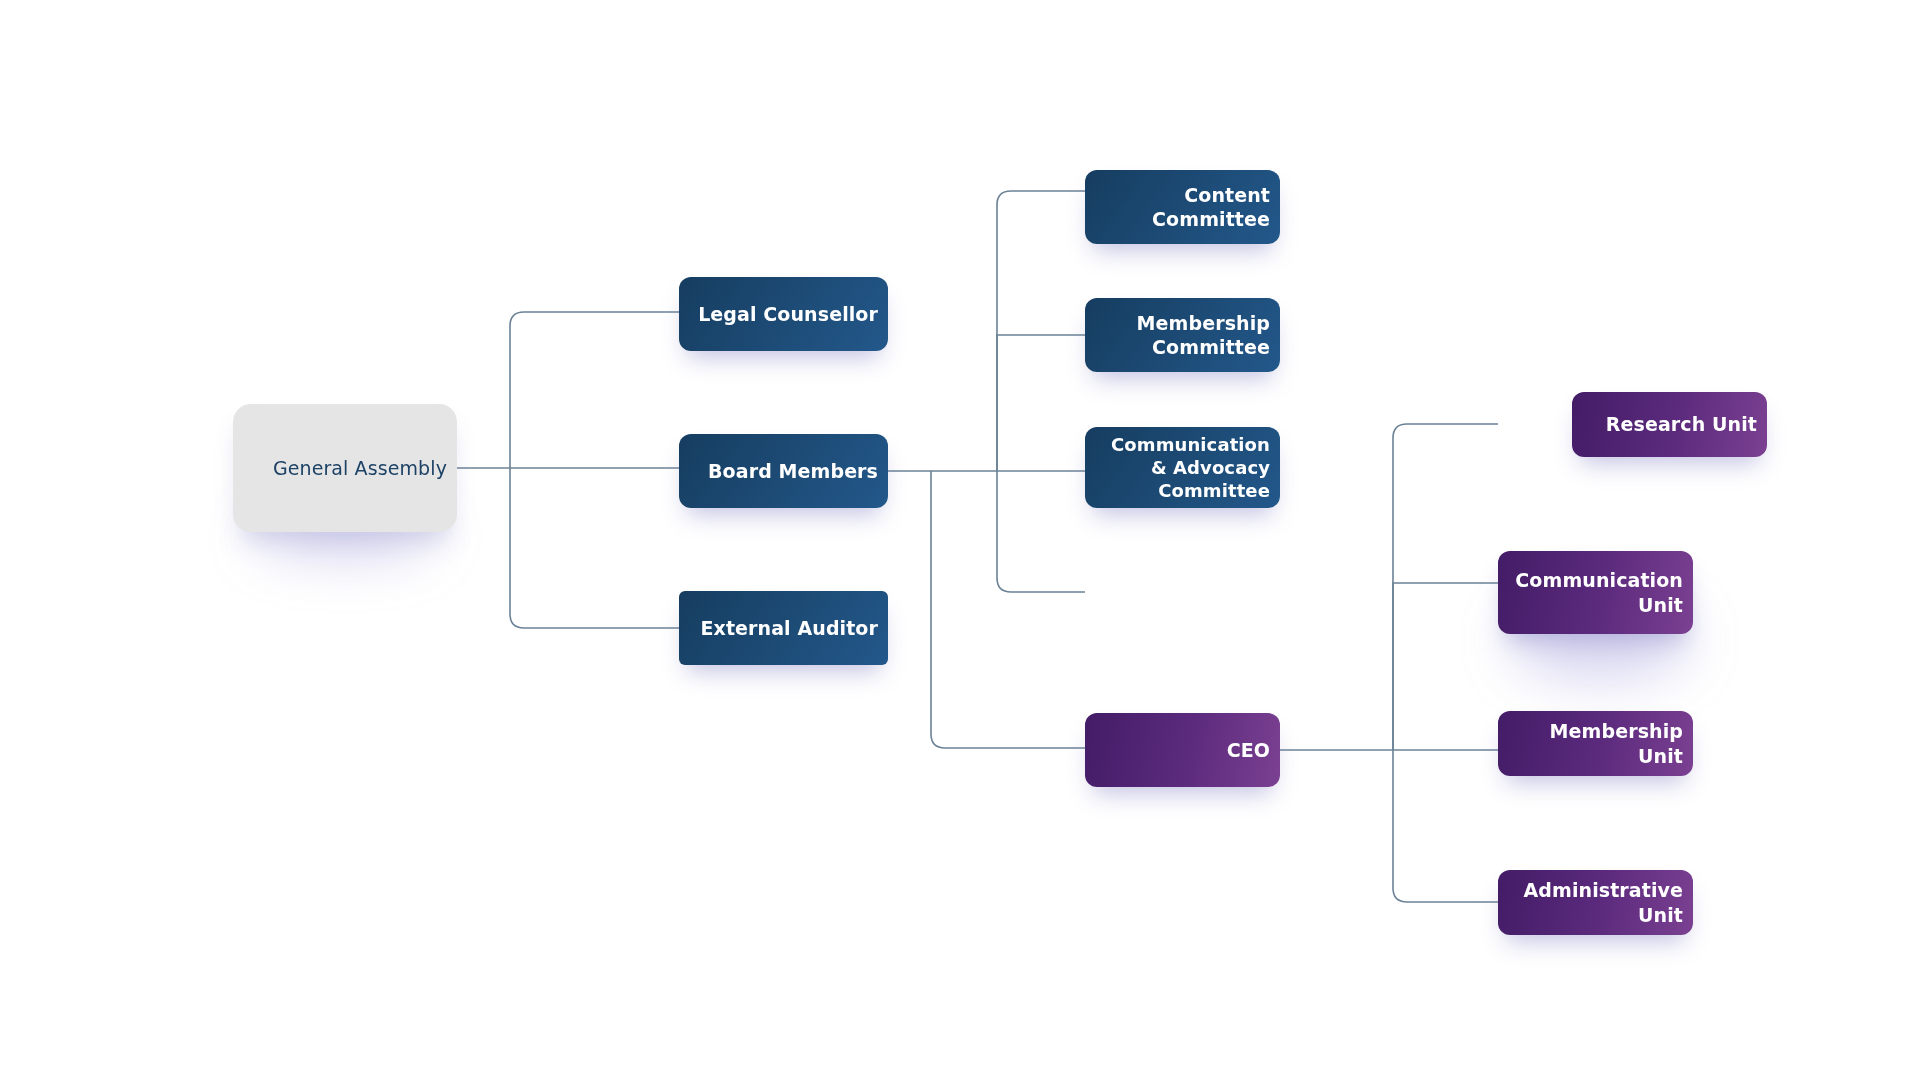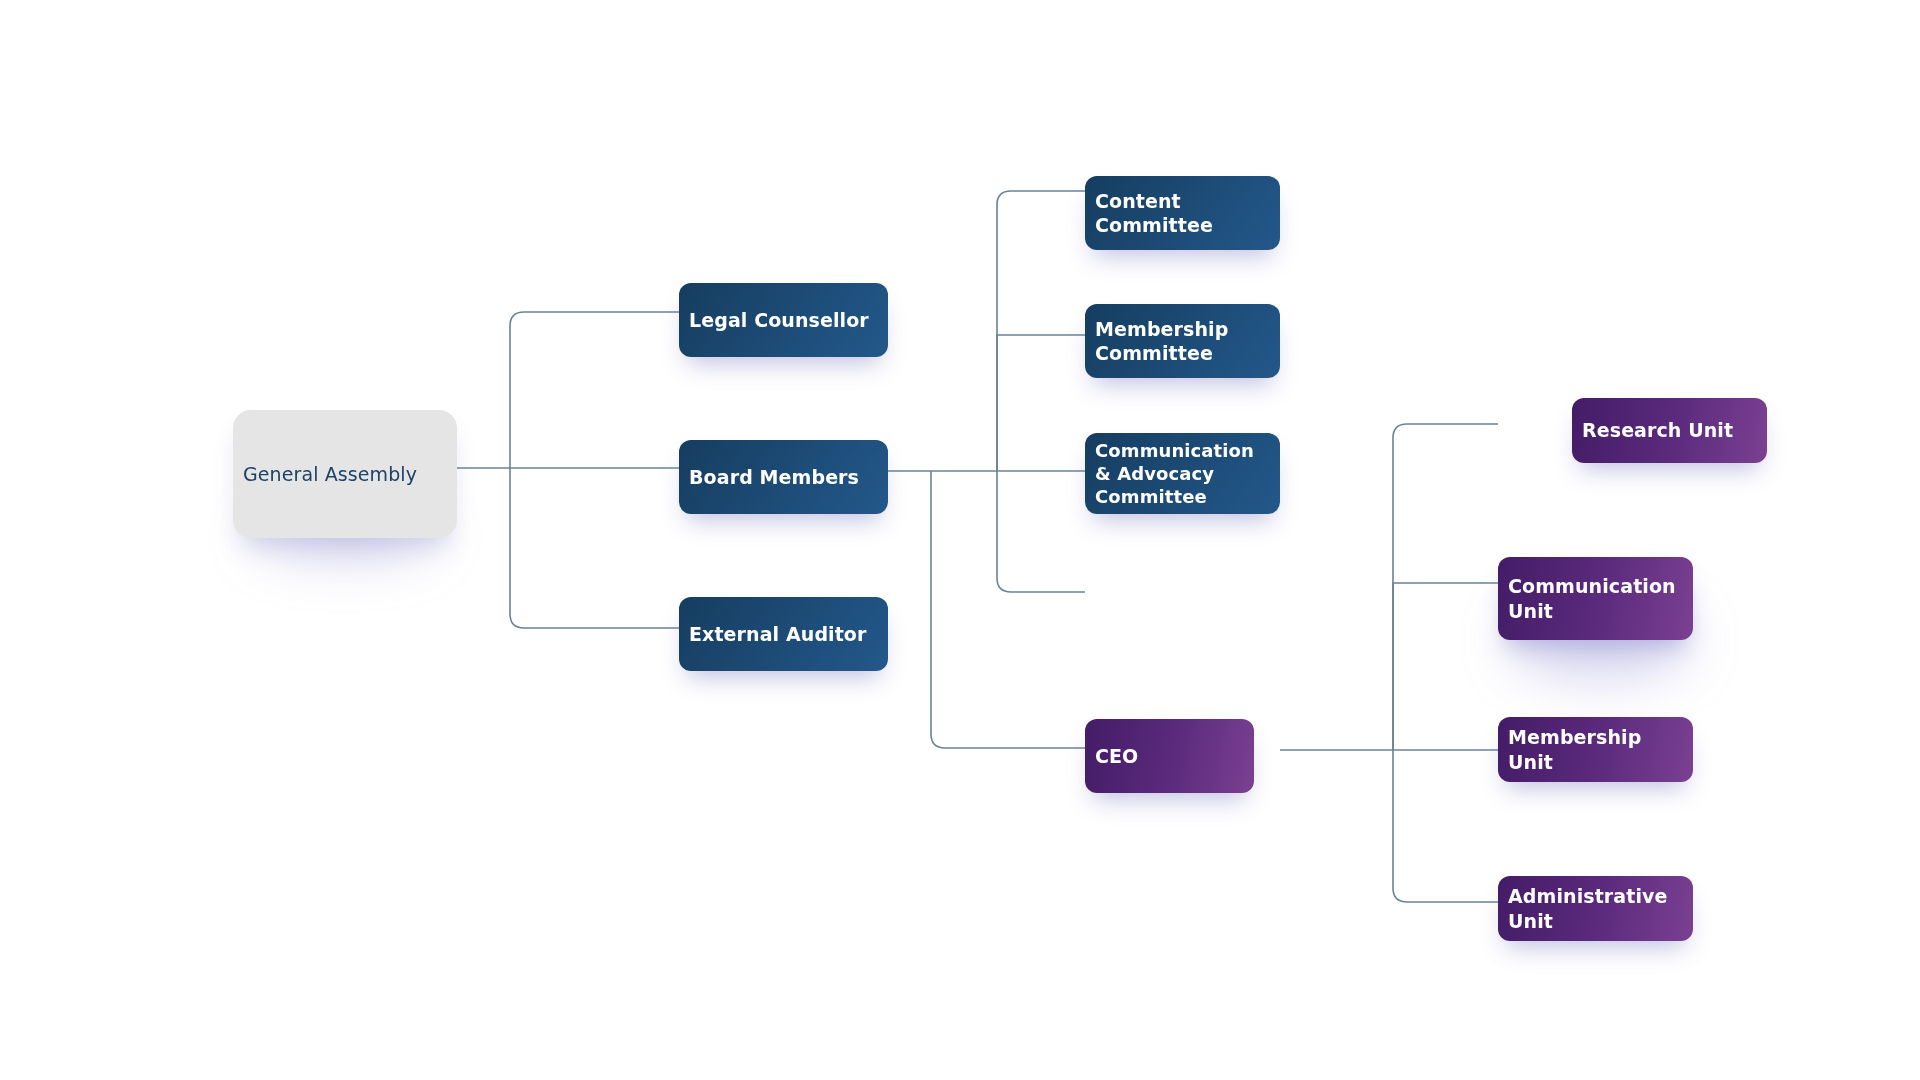--- a/index.html
+++ b/index.html
@@ -9,26 +9,25 @@
     font-family:"DejaVu Sans", sans-serif;
     overflow:hidden;
     position:relative;
   }
   #chart{position:absolute;left:0;top:0;width:1920px;height:1080px;}
   #links{position:absolute;left:0;top:0;width:1920px;height:1080px;pointer-events:none;}
 
   .node{
     position:absolute;
     display:flex;align-items:center;justify-content:center;
-    text-align:left;
+    text-align:right;
     border-radius:12px;
     box-sizing:border-box;
     line-height:1.28;
     letter-spacing:.1px;
-    margin-top:6px;
   }
   .node .lbl{display:block;width:100%;padding:0 10px;}
 
   
   .node.root{
     background:#e5e5e5;
     color:#1d4266;
     border-radius:18px;
     font-size:19px;font-weight:normal;
     box-shadow:0 16px 26px -8px rgba(120,118,190,.30);
@@ -89,38 +88,38 @@
   </div>
 
   <div class="node blue" style="left:679px;top:277px;width:209px;height:74px;">
     <span class="lbl">Legal Counsellor</span>
   </div>
 
   <div class="node blue" style="left:679px;top:434px;width:209px;height:74px;">
     <span class="lbl">Board Members</span>
   </div>
 
-  <div class="node blue" style="left:679px;top:591px;width:209px;height:74px;">
+  <div class="node blue" style="left:679px;top:591px;width:209px;height:74px;border-radius:6px;">
     <span class="lbl">External Auditor</span>
   </div>
 
   <div class="node blue" style="left:1085px;top:170px;width:195px;height:74px;">
     <span class="lbl">Content Committee</span>
   </div>
 
   <div class="node blue" style="left:1085px;top:298px;width:195px;height:74px;">
     <span class="lbl">Membership Committee</span>
   </div>
 
   <div class="node blue wide" style="left:1085px;top:427px;width:195px;height:81px;">
     <span class="lbl">Communication &amp; Advocacy Committee</span>
   </div>
 
 
-  <div class="node purple" style="left:1085px;top:713px;width:169px;height:74px;">
+  <div class="node purple" style="left:1085px;top:713px;width:195px;height:74px;">
     <span class="lbl">CEO</span>
   </div>
 
   <div class="node purple" style="left:1572px;top:392px;width:195px;height:65px;">
     <span class="lbl">Research Unit</span>
   </div>
 
   <div class="node purple" style="left:1498px;top:551px;width:195px;height:83px;">
     <span class="lbl">Communication Unit</span>
   </div>

